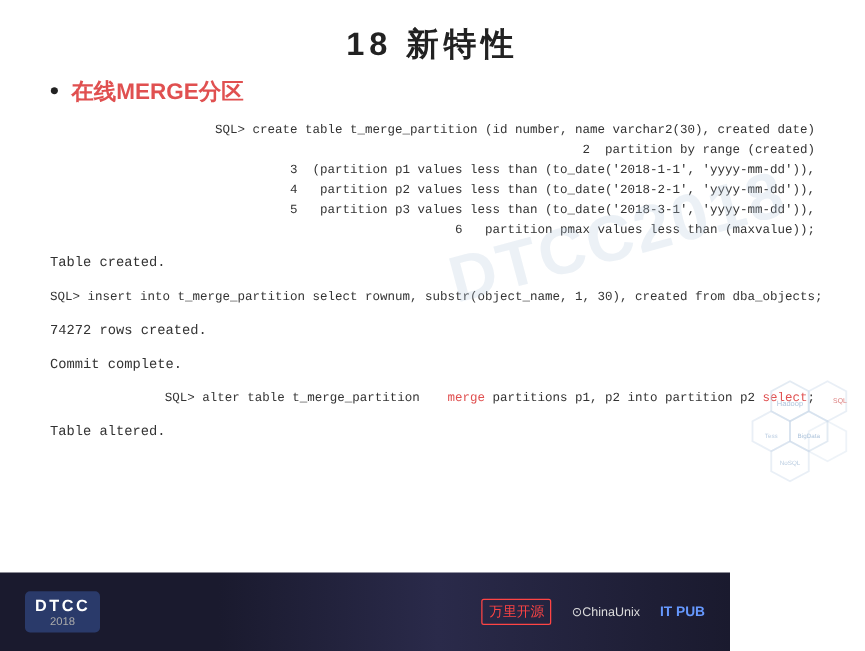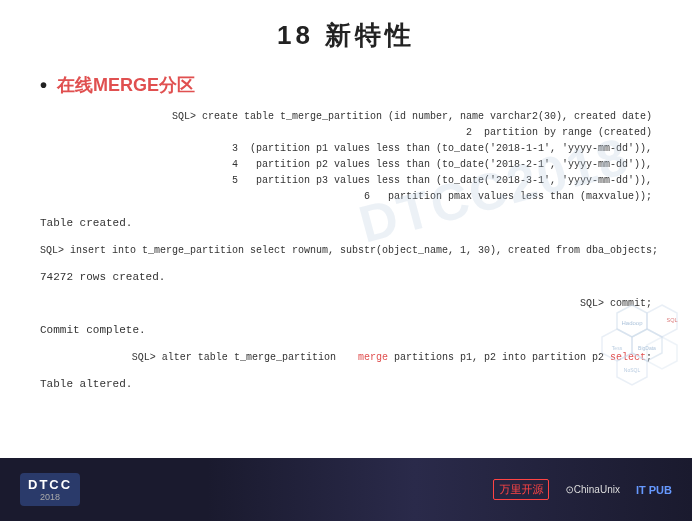--- a/index.html
+++ b/index.html
@@ -19,21 +19,21 @@
       padding: 18px 40px 10px 40px;
       position: relative;
       overflow: hidden;
     }
 
     .page-title {
       text-align: center;
       font-size: 26px;
       font-weight: bold;
       color: #222;
-      margin-bottom: 20px;
+      margin-bottom: 8px;
       letter-spacing: 4px;
     }
 
     .section-heading {
       font-size: 18px;
       font-weight: bold;
       color: #e05050;
       margin-bottom: 12px;
       display: flex;
       align-items: center;
@@ -95,21 +95,21 @@
       width: 160px;
       height: 100px;
       pointer-events: none;
     }
 
     
     .footer {
       position: absolute;
       bottom: 0;
       left: 0;
-      width: 692px;
+      width: 584px;
       height: 63px;
       background: linear-gradient(90deg, #1a1a2e 0%, #1a1a2e 30%, #2a2a4a 60%, #1a1a2e 100%);
       display: flex;
       align-items: center;
       justify-content: space-between;
       padding: 0 20px;
     }
 
     .footer-left {
       display: flex;
@@ -159,21 +159,20 @@
   4   partition p2 values less than (to_date('2018-2-1', 'yyyy-mm-dd')),
   5   partition p3 values less than (to_date('2018-3-1', 'yyyy-mm-dd')),
   6   partition pmax values less than (maxvalue));</div>
 
   <div class="result-text">Table created.</div>
 
   <div class="code-block">SQL&gt; insert into t_merge_partition select rownum, substr(object_name, 1, 30), created from dba_objects;</div>
 
   <div class="result-text">74272 rows created.</div>
 
-  <div class="code-block">SQL&gt; commit;</div>
 
   <div class="result-text">Commit complete.</div>
 
   <div class="code-block"><span>SQL&gt; alter table t_merge_partition </span><span class="keyword-merge">merge</span><span> partitions p1, p2 into partition p2 </span><span class="keyword-online">select</span><span>;</span></div>
 
   <div class="result-text">Table altered.</div>
 
 </div>
 
 <div class="footer">

